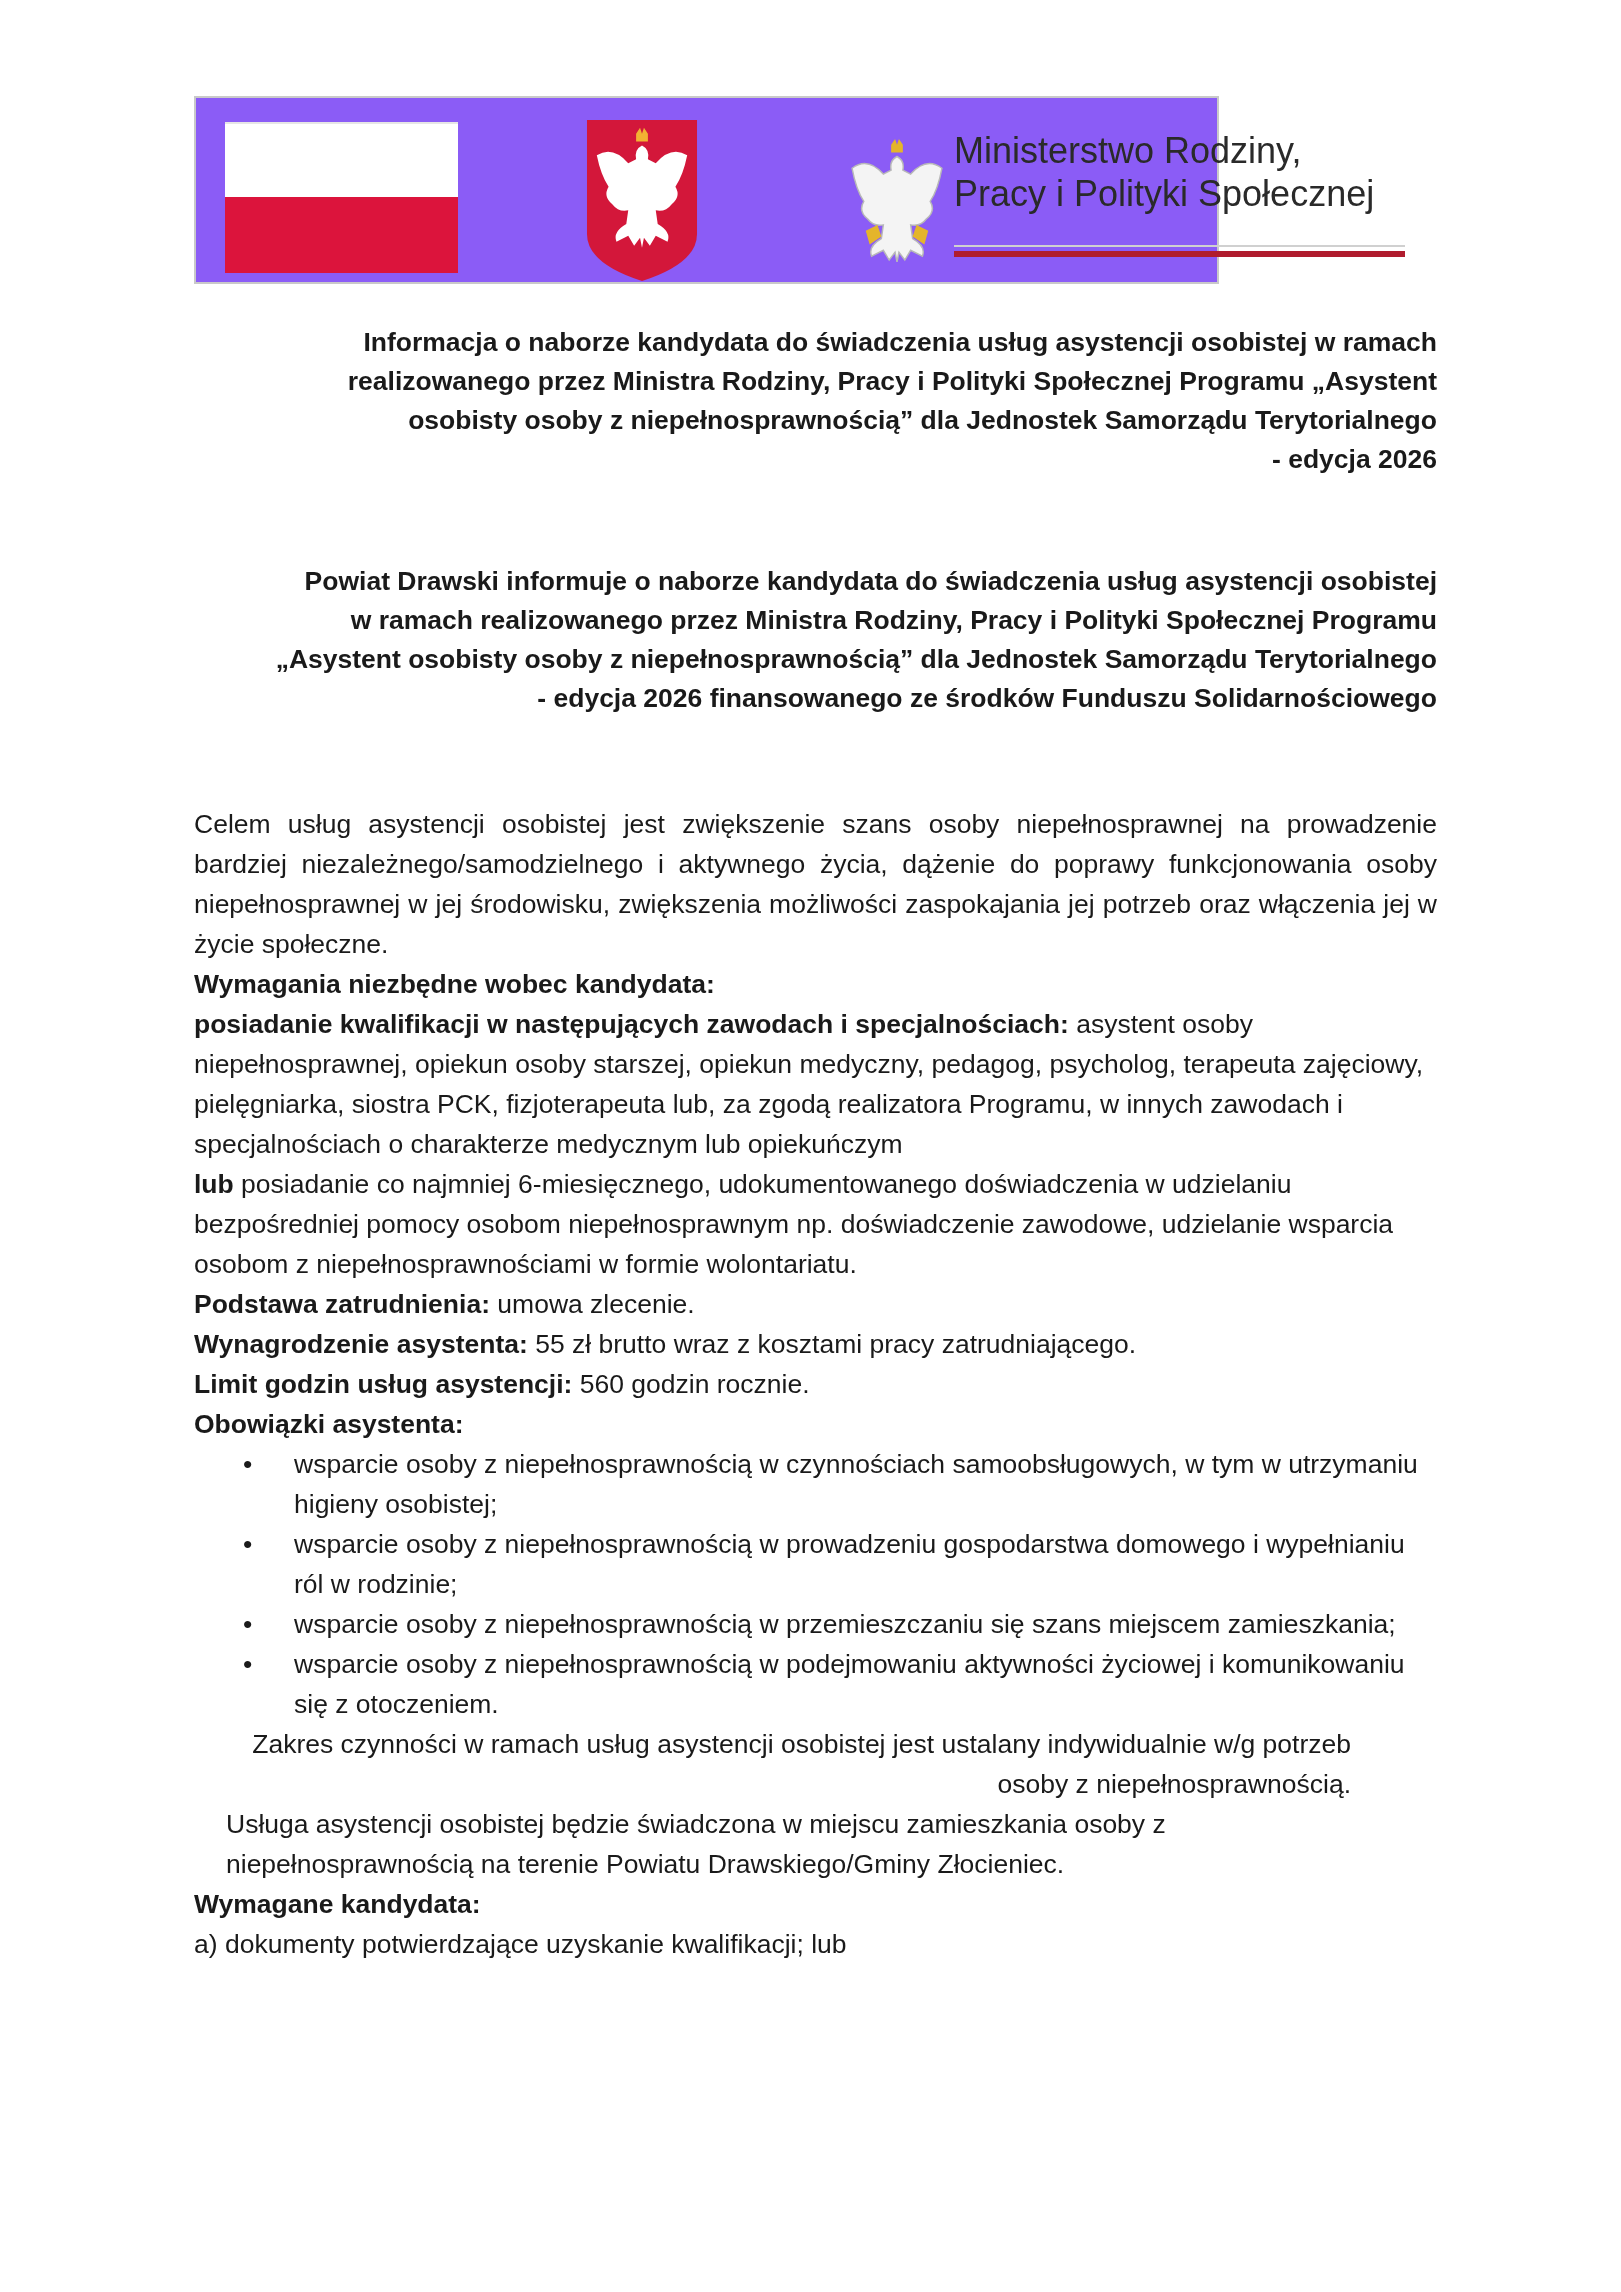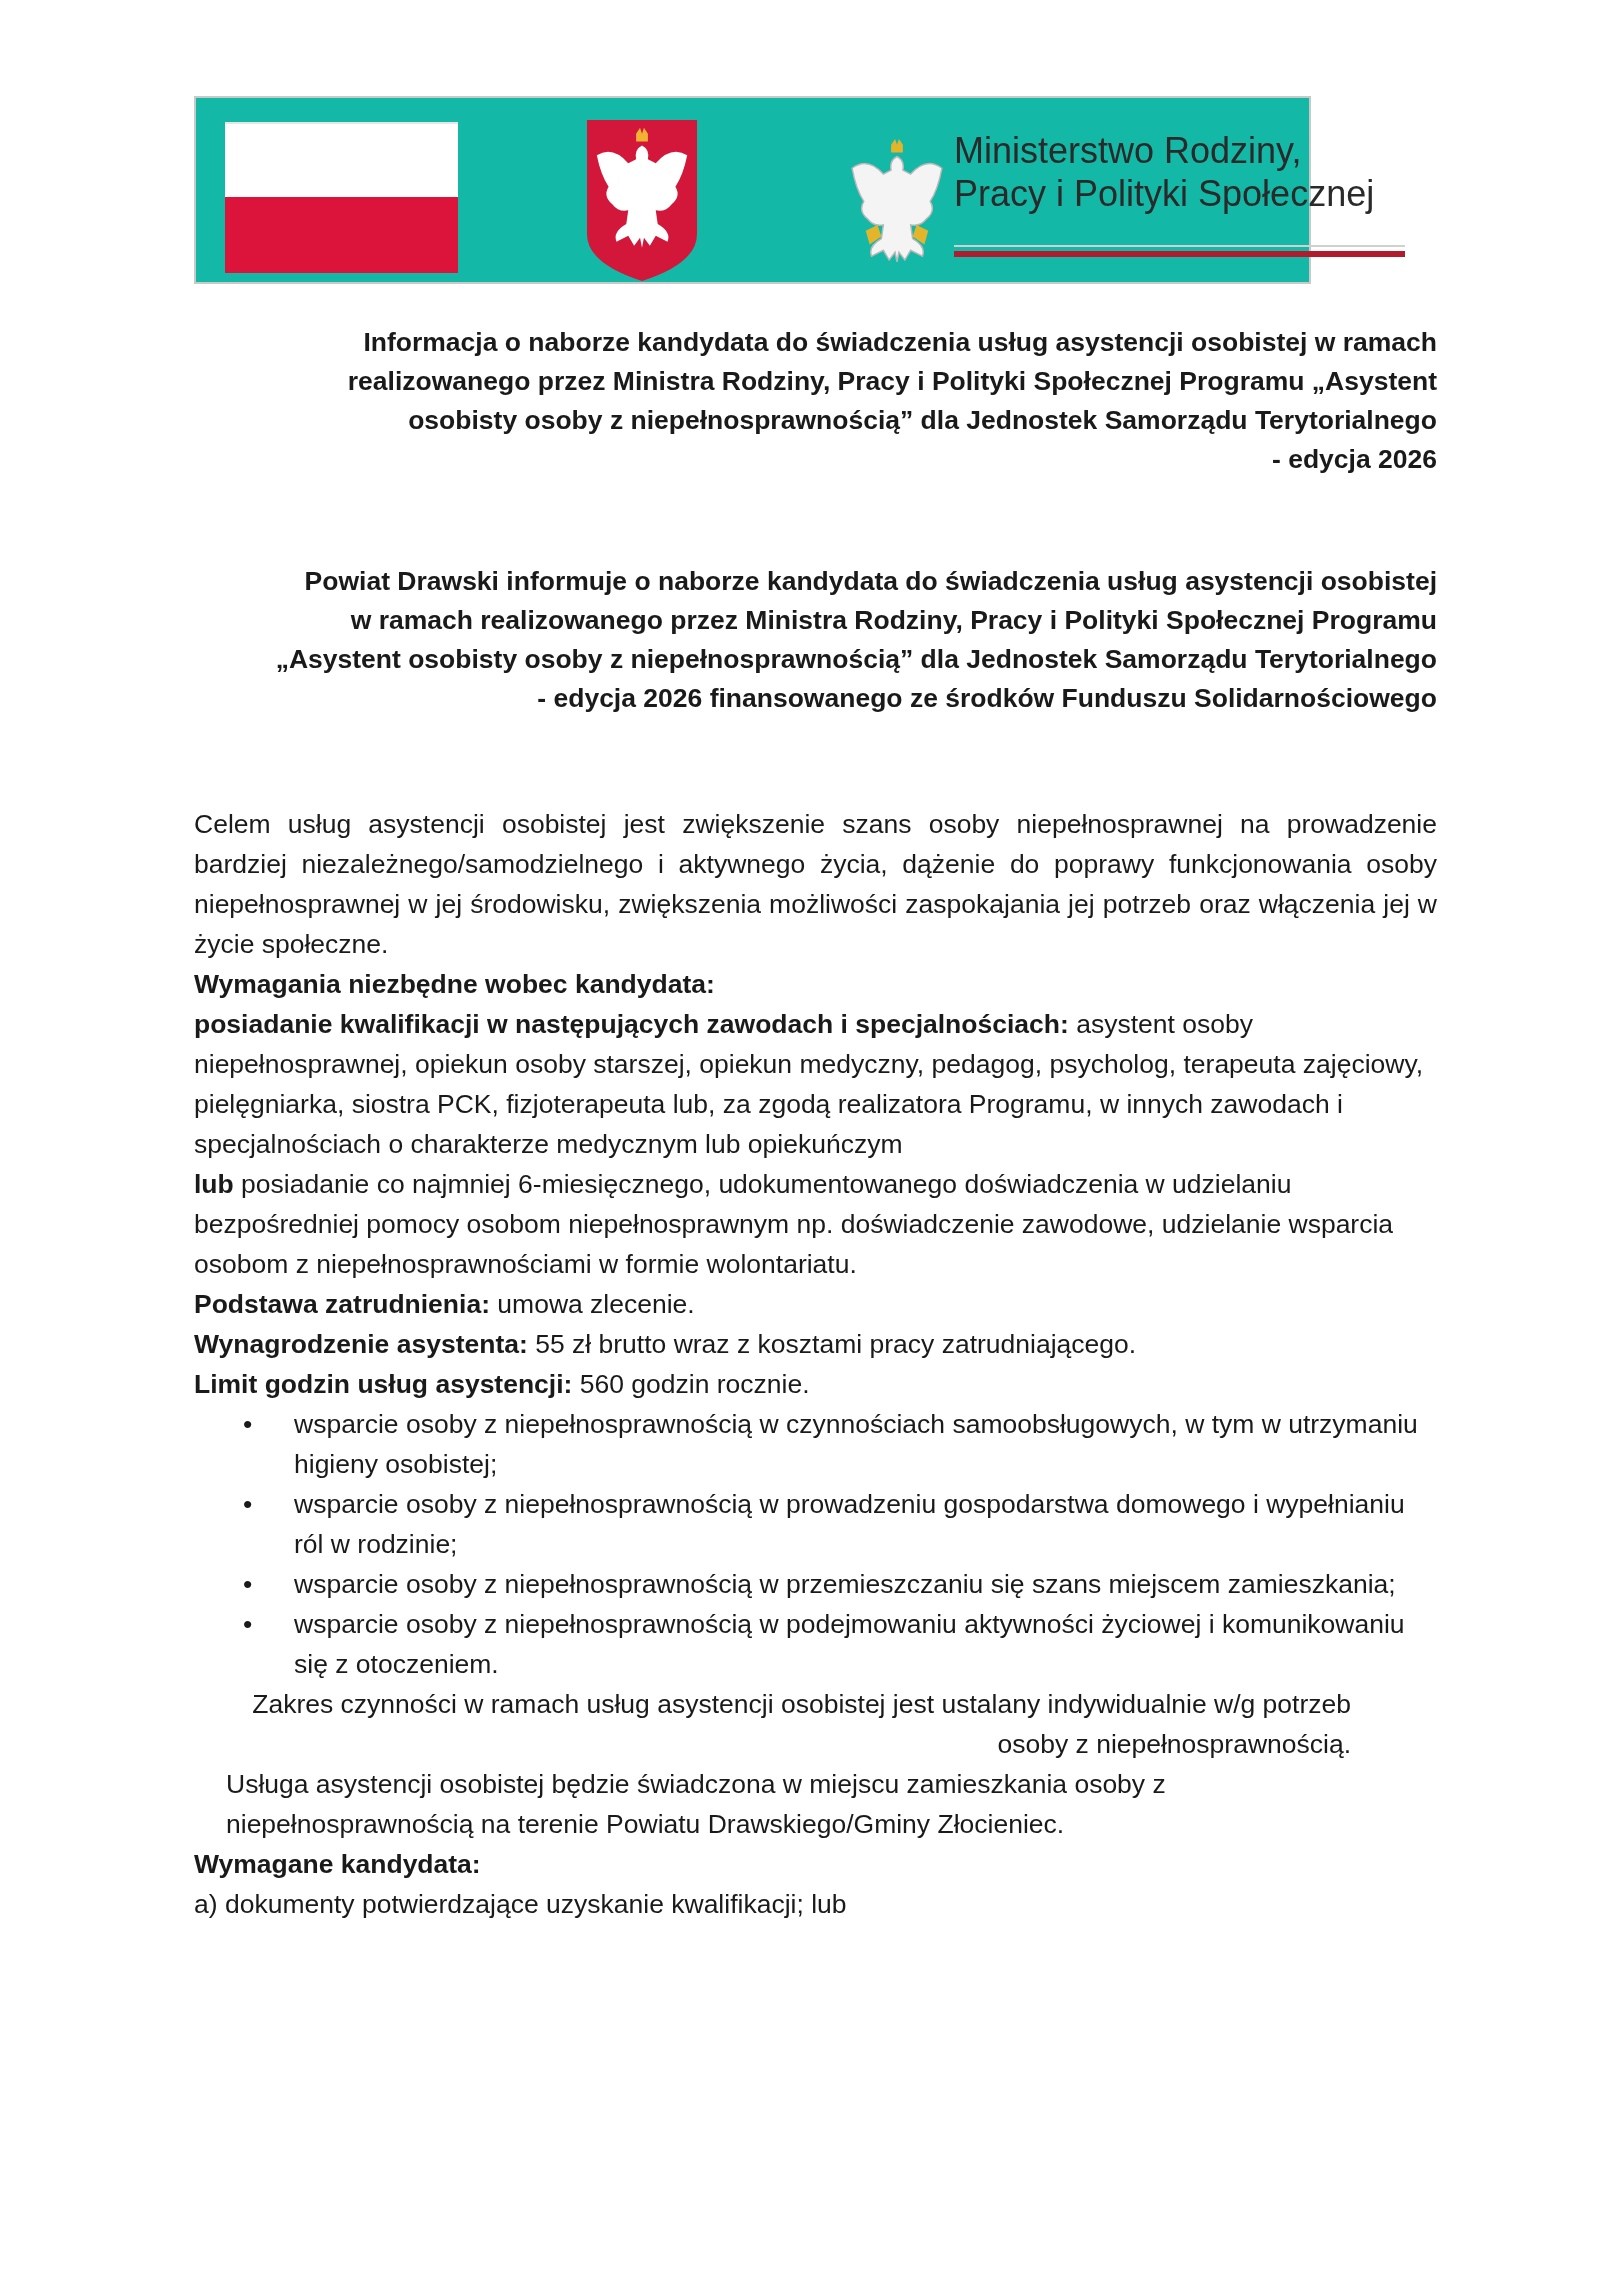--- a/index.html
+++ b/index.html
@@ -1,19 +1,19 @@
 <!DOCTYPE html>
 <html><head>
   <meta charset="utf-8">
   <style>
     html, body { margin: 0; padding: 0; background: #ffffff; }
     body { width: 1621px; height: 2293px; position: relative; overflow: hidden;
       font-family: "Liberation Sans", "DejaVu Sans", sans-serif; color: #1a1a1a; }
-    .banner { position: absolute; left: 194px; top: 96px; width: 1117px; height: 188px;
-      border: 2px solid #c9c9c9; box-sizing: border-box; background: #14b8a6; }
+    .banner { position: absolute; left: 194px; top: 96px; width: 1025px; height: 188px;
+      border: 2px solid #c9c9c9; box-sizing: border-box; background: #8b5cf6; }
     .flag { position: absolute; left: 29px; top: 23.5px; width: 233px; height: 151px; }
     .flag .w { height: 50%; background: #ffffff; border-top: 2px solid #e6e6e6; box-sizing: border-box; }
     .flag .r { height: 50%; background: #dc143c; }
     .emblem { position: absolute; left: 387px; top: 17.6px; width: 118px; height: 167px; }
     .ministry { position: absolute; left: 652px; top: 29px; width: 568px; height: 137px; }
     .ministry .eagle { position: absolute; left: 0; top: 7.8px; width: 98px; height: 127px; }
     .ministry .name { position: absolute; left: 106px; top: 2px; font-size: 36px; line-height: 43px; color: #2a2a2a; }
     .ministry .bar-grey { position: absolute; left: 106px; top: 118px; width: 451px; height: 2px; background: #d0d0d0; }
     .ministry .bar-red { position: absolute; left: 106px; top: 124px; width: 451px; height: 5.9px; background: #b01c2e; }
     .titles { position: absolute; left: 194px; width: 1243px; text-align: right; font-weight: bold; font-size: 26.5px; line-height: 39px; }
@@ -72,20 +72,21 @@
   <div>-  edycja 2026 finansowanego ze środków Funduszu Solidarnościowego</div>
 </div>
 
 <div class="content">
   <p class="justify">Celem usług asystencji osobistej jest zwiększenie szans osoby niepełnosprawnej na prowadzenie bardziej niezależnego/samodzielnego i aktywnego życia, dążenie do poprawy funkcjonowania osoby niepełnosprawnej w jej środowisku, zwiększenia możliwości zaspokajania jej potrzeb oraz włączenia jej w życie społeczne.</p>
   <p class="b">Wymagania niezbędne wobec kandydata:</p>
   <p><span class="b">posiadanie kwalifikacji w następujących zawodach i specjalnościach:</span><span> asystent osoby niepełnosprawnej, opiekun osoby starszej, opiekun medyczny, pedagog, psycholog, terapeuta zajęciowy, pielęgniarka, siostra PCK, fizjoterapeuta  lub, za zgodą realizatora Programu, w innych zawodach i specjalnościach o charakterze medycznym lub opiekuńczym</span><br><span class="b">lub</span><span>  posiadanie co najmniej 6-miesięcznego, udokumentowanego doświadczenia w udzielaniu bezpośredniej pomocy osobom niepełnosprawnym np. doświadczenie zawodowe, udzielanie wsparcia osobom z niepełnosprawnościami w formie wolontariatu.</span></p>
   <p><span class="b">Podstawa zatrudnienia:</span><span> umowa zlecenie.</span></p>
   <p><span class="b">Wynagrodzenie asystenta:</span><span> 55 zł brutto wraz z kosztami pracy zatrudniającego.</span></p>
   <p><span class="b">Limit godzin usług asystencji:</span><span> 560 godzin rocznie.</span></p>
+  <p class="b">Obowiązki asystenta:</p>
   <ul class="duties">
     <li><span class="bullet">•</span><span>wsparcie osoby z niepełnosprawnością w czynnościach samoobsługowych, w tym w utrzymaniu higieny osobistej;</span></li>
     <li><span class="bullet">•</span><span>wsparcie osoby z niepełnosprawnością w prowadzeniu gospodarstwa domowego i wypełnianiu ról w rodzinie;</span></li>
     <li><span class="bullet">•</span><span>wsparcie osoby z niepełnosprawnością w przemieszczaniu się szans miejscem zamieszkania;</span></li>
     <li><span class="bullet">•</span><span>wsparcie osoby z niepełnosprawnością w podejmowaniu aktywności życiowej i komunikowaniu się z otoczeniem.</span></li>
   </ul>
   <p style="width: 1157px; text-align: right;">Zakres czynności w ramach usług asystencji osobistej jest ustalany indywidualnie w/g potrzeb osoby z niepełnosprawnością.</p>
   <p style="width: 1068px; margin-left: 32px;">Usługa asystencji osobistej będzie świadczona w miejscu zamieszkania osoby z niepełnosprawnością na terenie Powiatu Drawskiego/Gminy Złocieniec.</p>
   <p class="b">Wymagane kandydata:</p>
   <p>a) dokumenty potwierdzające uzyskanie kwalifikacji; lub</p>

